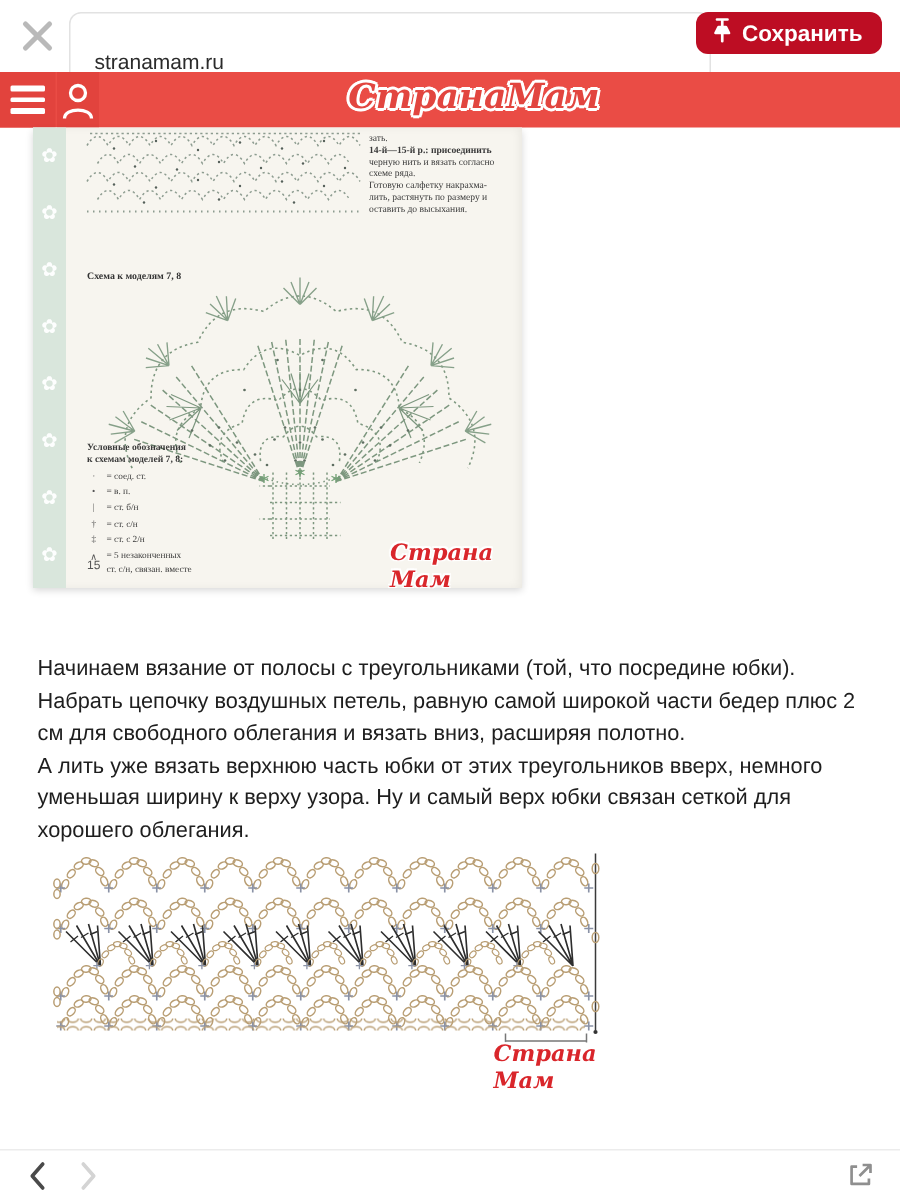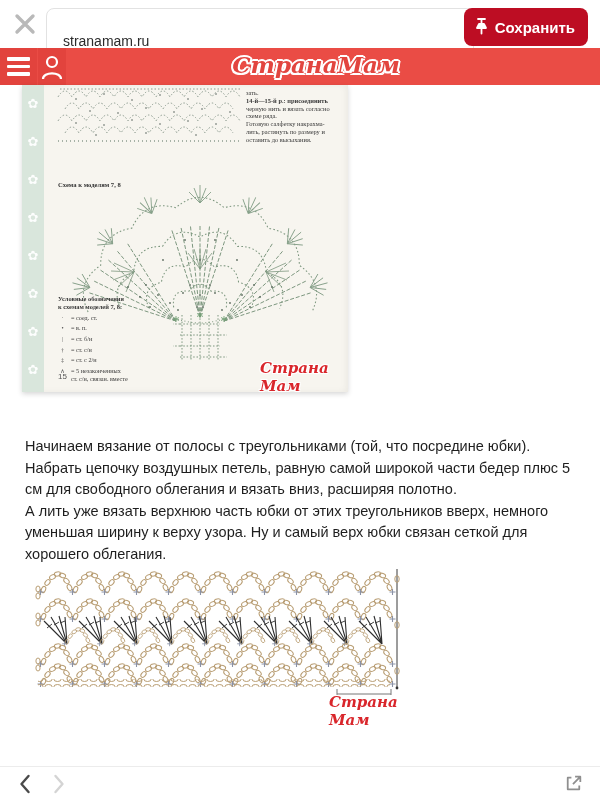--- a/index.html
+++ b/index.html
@@ -4,21 +4,21 @@
 <style>
   html,body{margin:0;padding:0;}
   body{width:600px;height:800px;position:relative;overflow:hidden;background:#fff;
        font-family:"Liberation Sans",sans-serif;}
   
   .topbar{position:absolute;left:0;top:0;width:600px;height:48px;background:#fff;}
   .close-btn{position:absolute;left:13px;top:12px;width:24px;height:24px;cursor:pointer;}
   .url-field{position:absolute;left:46px;top:8px;width:410px;height:31px;border:1px solid #e2e2e2;
              border-radius:8px;font-size:14px;color:#2b2b2b;padding:16px 0 0 16px;background:#fff;
              font-family:"Liberation Sans",sans-serif;outline:none;}
-  .save-btn{position:absolute;right:12px;top:8px;height:38px;background:#bd0d23;border:none;
+  .save-btn{position:absolute;right:12px;top:8px;height:28px;background:#bd0d23;border:none;
             border-radius:8px;color:#fff;font-weight:bold;font-size:15px;padding:0 13px 0 10px;
             display:flex;align-items:center;gap:6px;cursor:pointer;font-family:"Liberation Sans",sans-serif;}
   
   .site-header{position:absolute;left:0;top:48px;width:600px;height:37px;background:#ea4c45;}
   .menu-btn{position:absolute;left:0;top:0;width:37px;height:37px;background:#e2433d;
             display:flex;flex-direction:column;justify-content:center;gap:4px;padding:0 7px;
             box-sizing:border-box;cursor:pointer;}
   .menu-btn span{display:block;height:3.5px;background:#fff;border-radius:1px;}
   .user-btn{position:absolute;left:38px;top:0;width:28px;height:37px;background:#e2433d;
             display:flex;align-items:center;justify-content:center;cursor:pointer;}
@@ -265,21 +265,21 @@
       <span>= 5 незаконченных</span>
     </div>
     <div class="legend-sub">ст. с/н, связан. вместе</div>
   </div>
 
   <div class="pagenum">15</div>
   <div class="watermark wm1">Страна Мам</div>
 </div>
 
 <div class="article">
-  <p>Начинаем вязание от полосы с треугольниками (той, что посредине юбки). Набрать цепочку воздушных петель, равную самой широкой части бедер плюс 5 см для свободного облегания и вязать вниз, расширяя полотно.</p>
+  <p>Начинаем вязание от полосы с треугольниками (той, что посредине юбки). Набрать цепочку воздушных петель, равную самой широкой части бедер плюс 2 см для свободного облегания и вязать вниз, расширяя полотно.</p>
   <p>А лить уже вязать верхнюю часть юбки от этих треугольников вверх, немного уменьшая ширину к верху узора. Ну и самый верх юбки связан сеткой для хорошего облегания.</p>
 </div>
 
 <div class="scan2">
   <svg width="390" height="152" viewBox="0 0 390 152">
     <defs>
       <g id="arc">
         <g stroke="#b99e74" stroke-width="1" fill="none">
           <ellipse cx="2.5" cy="18.5" rx="3.2" ry="2.1" transform="rotate(-68 2.5 18.5)"></ellipse>
           <ellipse cx="6.5" cy="11.5" rx="3.2" ry="2.1" transform="rotate(-48 6.5 11.5)"></ellipse>

